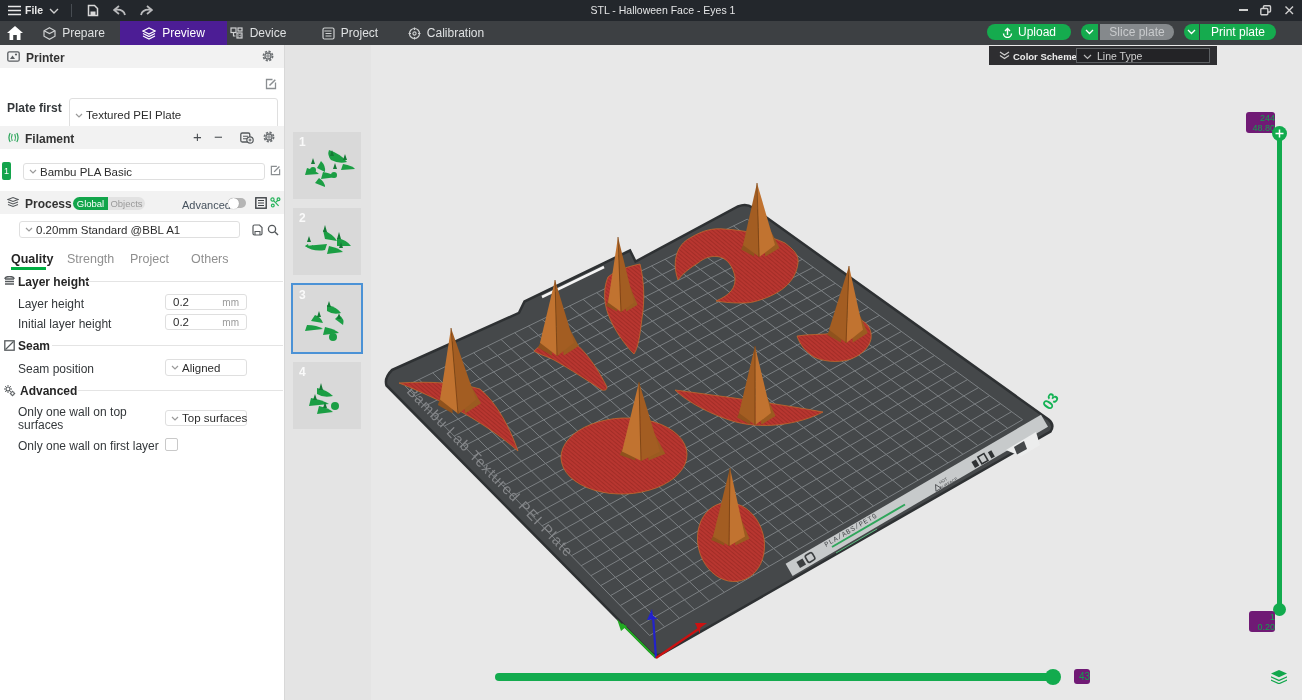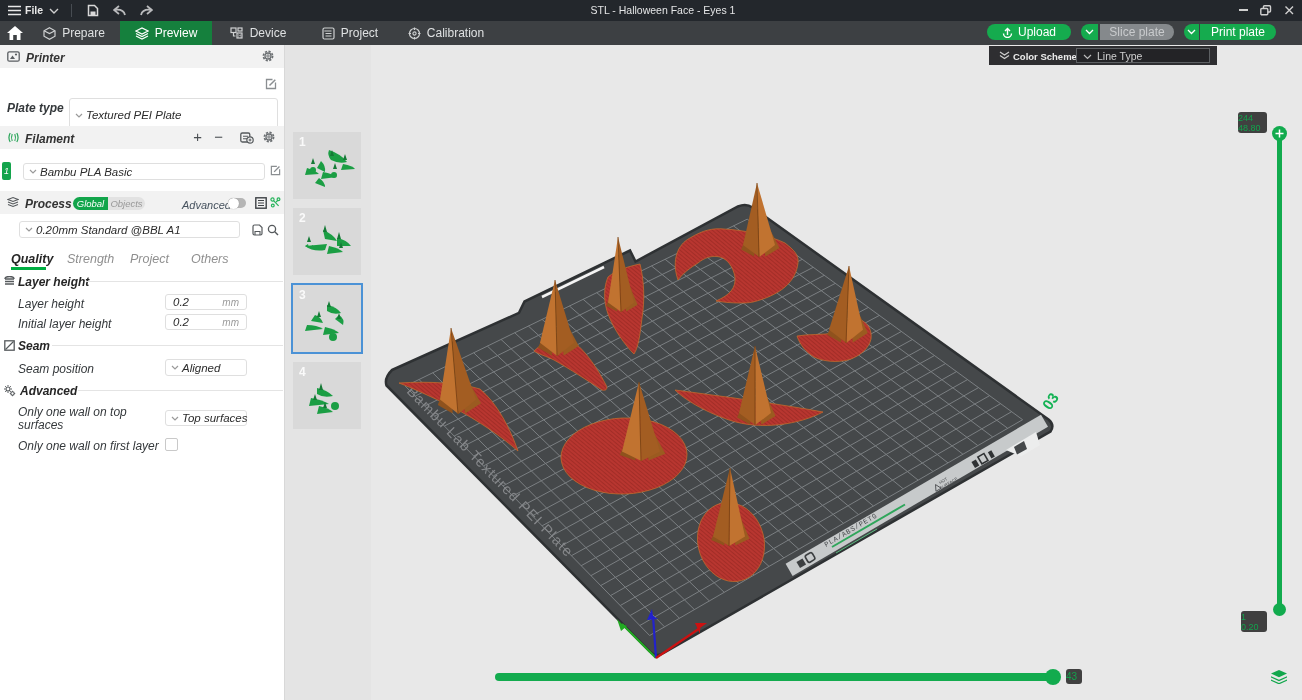--- a/index.html
+++ b/index.html
@@ -1,31 +1,31 @@
 <!DOCTYPE html>
 <html><head><meta charset="utf-8"><style>
 * { margin:0; padding:0; box-sizing:border-box; }
 body { width:1302px; height:700px; font-family:"Liberation Sans", sans-serif; overflow:hidden; background:#e8e8e8; }
 .abs { position:absolute; }
 #titlebar { position:absolute; left:0; top:0; width:1302px; height:21px; background:#23272c; }
 #navbar { position:absolute; left:0; top:21px; width:1302px; height:24px; background:#3d4043; }
 .tab { position:absolute; top:0; height:24px; display:flex; align-items:center; justify-content:center; gap:6px; color:#dfe1e2; font-size:12px; }
-#sidebar { position:absolute; left:0; top:45px; width:285px; height:655px; background:#fff; border-right:1px solid #d8d8d8;font-style:italic; }
+#sidebar { position:absolute; left:0; top:45px; width:285px; height:655px; background:#fff; border-right:1px solid #d8d8d8; }
 .hdrband { position:absolute; left:0; width:284px; background:#f2f2f2; }
 .sel { position:absolute; border:1px solid #dfdfdf; border-radius:3px; background:#fff; font-size:11.5px; color:#2c2c2c; display:flex; align-items:center; white-space:nowrap; }
 .carr svg { display:block; }
 .carr { color:#8a8a8a; font-size:9px; margin:0 3px 0 5px; }
 .lbl { position:absolute; font-size:12px; color:#34383b; }
 .glbl { position:absolute; font-size:12px; font-weight:bold; color:#262626; }
 .gline { position:absolute; height:1px; background:#e4e4e4; }
 #plates { position:absolute; left:285px; top:45px; width:86px; height:655px; background:#e4e4e4; }
 .pcard { position:absolute; left:8px; width:68px; height:67px; background:#d9d9d9; }
 .pnum { position:absolute; left:6px; top:3px; font-size:12px; font-weight:bold; color:#fafafa; }
 .pill { position:absolute; top:3px; height:16px; border-radius:8px; color:#fff; font-size:12px; display:flex; align-items:center; justify-content:center; }
-.wlab { position:absolute; background:#404040; border-radius:3px; color:#12a24c; font-size:9px; text-align:left; line-height:10px; }
+.wlab { position:absolute; background:#701a75; border-radius:3px; color:#12a24c; font-size:9px; text-align:right; line-height:10px;margin-left:8px; }
 </style></head>
 <body>
 <div id="titlebar">
   <svg class="abs" style="left:8px;top:5px" width="14" height="11">
       <path d="M0,1.5 h13 M0,5.5 h13 M0,9.5 h13" stroke="#e8e8e8" stroke-width="1.6"></path>
     </svg>
   <div class="abs" style="left:25px;top:4px;font-size:10.5px;font-weight:bold;color:#e8e8e8">File</div>
   <svg class="abs" style="left:49px;top:8px" width="10" height="6">
       <path d="M1,1 L5,5 L9,1" stroke="#cfcfcf" stroke-width="1.4" fill="none"></path>
     </svg>
@@ -54,21 +54,21 @@
   <svg class="abs" style="left:7px;top:5px" width="16" height="14">
       <path d="M8,0 L16,7 H13.5 V14 H9.8 V9 H6.2 V14 H2.5 V7 H0 Z" fill="#fff"></path>
     </svg>
   <div class="tab" style="left:28px;width:92px">
     <svg width="13" height="13" viewBox="0 0 13 13">
         <path d="M6.5,0.8 L12,3.8 V9.2 L6.5,12.2 L1,9.2 V3.8 Z" fill="none" stroke="#cfd1d2" stroke-width="1.2"></path>
         <path d="M1,3.8 L6.5,6.6 L12,3.8" fill="none" stroke="#cfd1d2" stroke-width="1.2"></path>
       </svg>
     <span>Prepare</span>
     </div>
-  <div class="tab" style="left:120px;width:92px;background:#15803d;color:#fff">
+  <div class="tab" style="left:120px;width:107px;background:#4c1d95;color:#fff">
     <svg width="14" height="13" viewBox="0 0 14 13">
         <path d="M1,4 L7,1 L13,4 L7,7 Z M1,6.5 L7,9.5 L13,6.5 M1,9 L7,12 L13,9" fill="none" stroke="#fff" stroke-width="1.2"></path>
       </svg>
     <span>Preview</span>
     </div>
   <div class="tab" style="left:212px;width:92px">
     <svg width="14" height="13" viewBox="0 0 14 13">
         <rect x="1" y="1" width="5" height="4.5" fill="none" stroke="#cfd1d2" stroke-width="1.2"></rect>
         <rect x="8" y="1" width="4" height="3" fill="none" stroke="#cfd1d2" stroke-width="1.2"></rect>
         <rect x="7" y="6" width="5" height="5" fill="none" stroke="#cfd1d2" stroke-width="1.2"></rect>
@@ -122,21 +122,21 @@
   <div class="abs" style="left:26px;top:6px;font-size:12px;font-weight:bold;color:#333">Printer</div>
   <svg class="abs" style="left:262px;top:5px" width="12" height="12" viewBox="0 0 12 12">
       <circle cx="6" cy="6" r="4.6" fill="none" stroke="#6a6e71" stroke-width="1.7" stroke-dasharray="2.2,1.4"></circle>
       <circle cx="6" cy="6" r="3" fill="none" stroke="#6a6e71" stroke-width="1.3"></circle>
       <circle cx="6" cy="6" r="1.2" fill="none" stroke="#6a6e71" stroke-width="1"></circle>
     </svg>
   <svg class="abs" style="left:265px;top:33px" width="12" height="12" viewBox="0 0 12 12">
       <path d="M10.5,4.5 V10.5 H1.5 V1.5 H7.5" fill="none" stroke="#8a8e91" stroke-width="1.3"></path>
       <path d="M4.5,7.5 L10.3,1.7" stroke="#8a8e91" stroke-width="1.5"></path>
     </svg>
-  <div class="lbl" style="left:7px;top:56px;font-weight:bold">Plate type</div>
+  <div class="lbl" style="left:7px;top:56px;font-weight:bold">Plate first</div>
   <div class="sel" style="left:69px;top:53px;width:209px;height:34px"><span class="carr">
         <svg width="8" height="5">
           <path d="M1,1 L4,4 L7,1" stroke="#9a9a9a" stroke-width="1.2" fill="none"></path>
         </svg>
       </span>Textured PEI Plate</div>
 
   <div class="hdrband" style="top:81px;height:23px"></div>
   <svg class="abs" style="left:8px;top:87px" width="11" height="11" viewBox="0 0 11 11">
       <path d="M2.2,1 C0.8,3.5 0.8,7.5 2.2,10 M8.8,1 C10.2,3.5 10.2,7.5 8.8,10" fill="none" stroke="#27a457" stroke-width="1.2"></path>
       <path d="M4.2,2 C3.4,4 3.4,7 4.2,9 M6.8,2 C7.6,4 7.6,7 6.8,9" fill="none" stroke="#27a457" stroke-width="1.1"></path>

